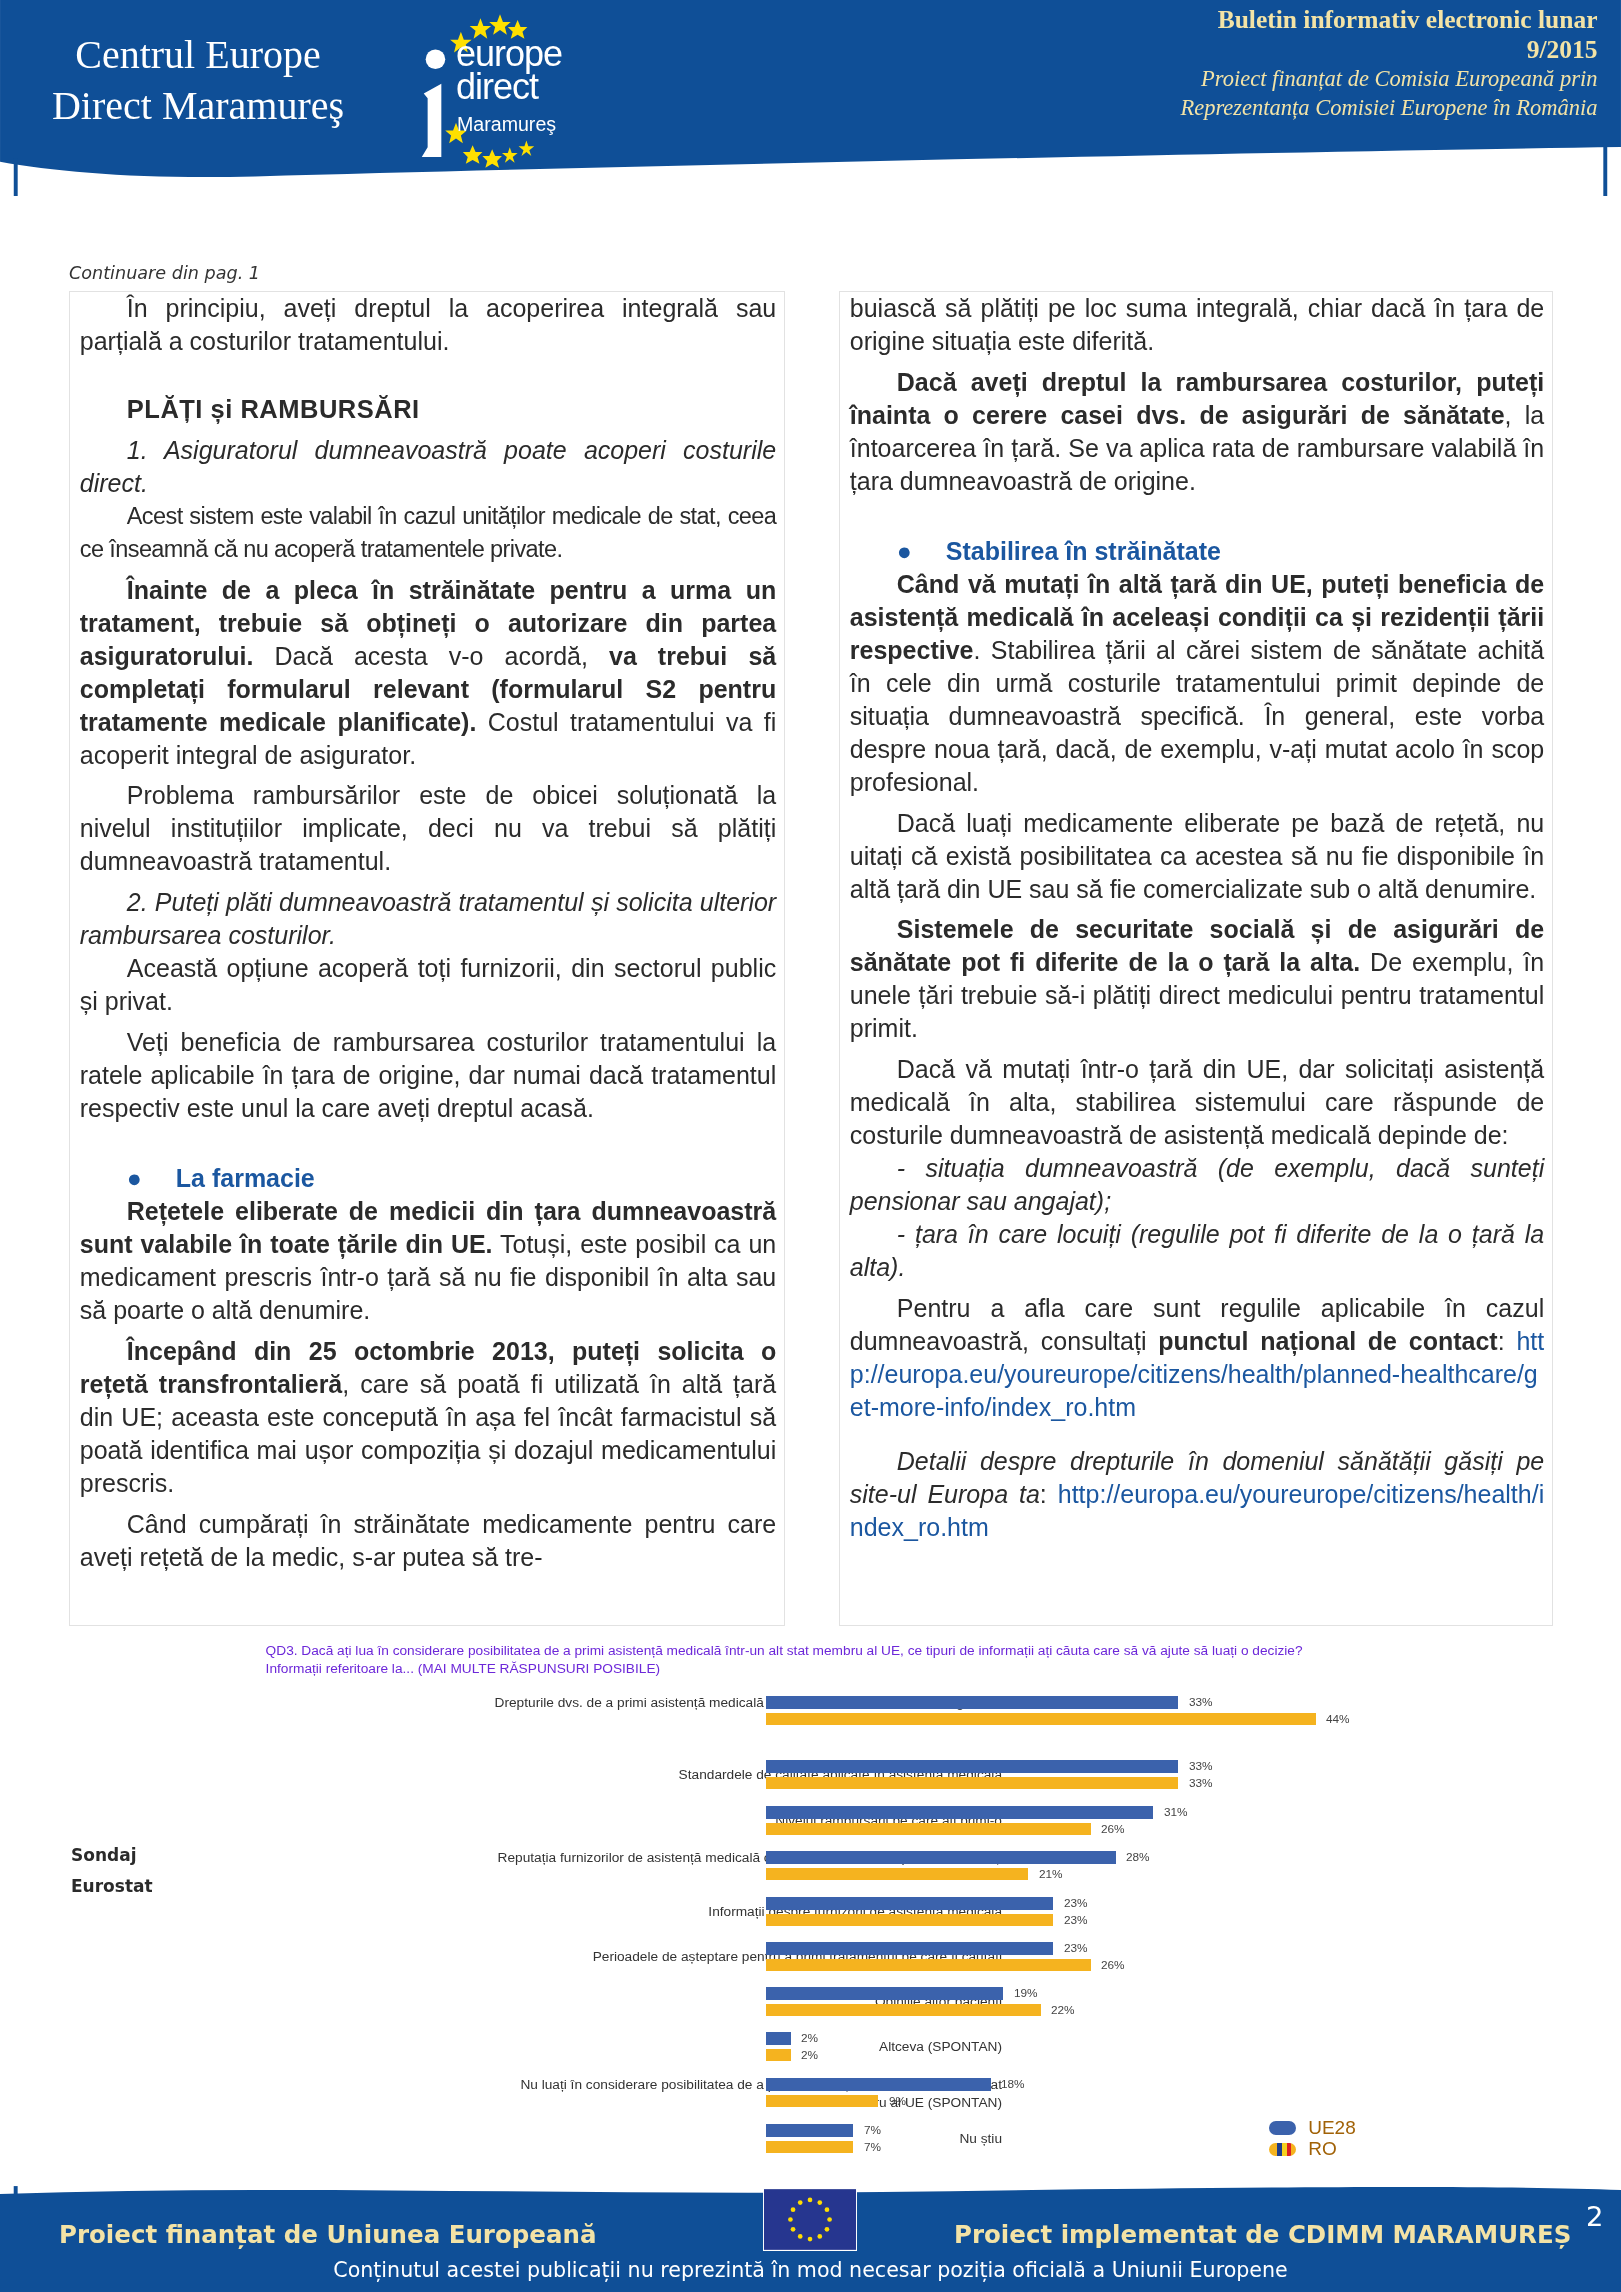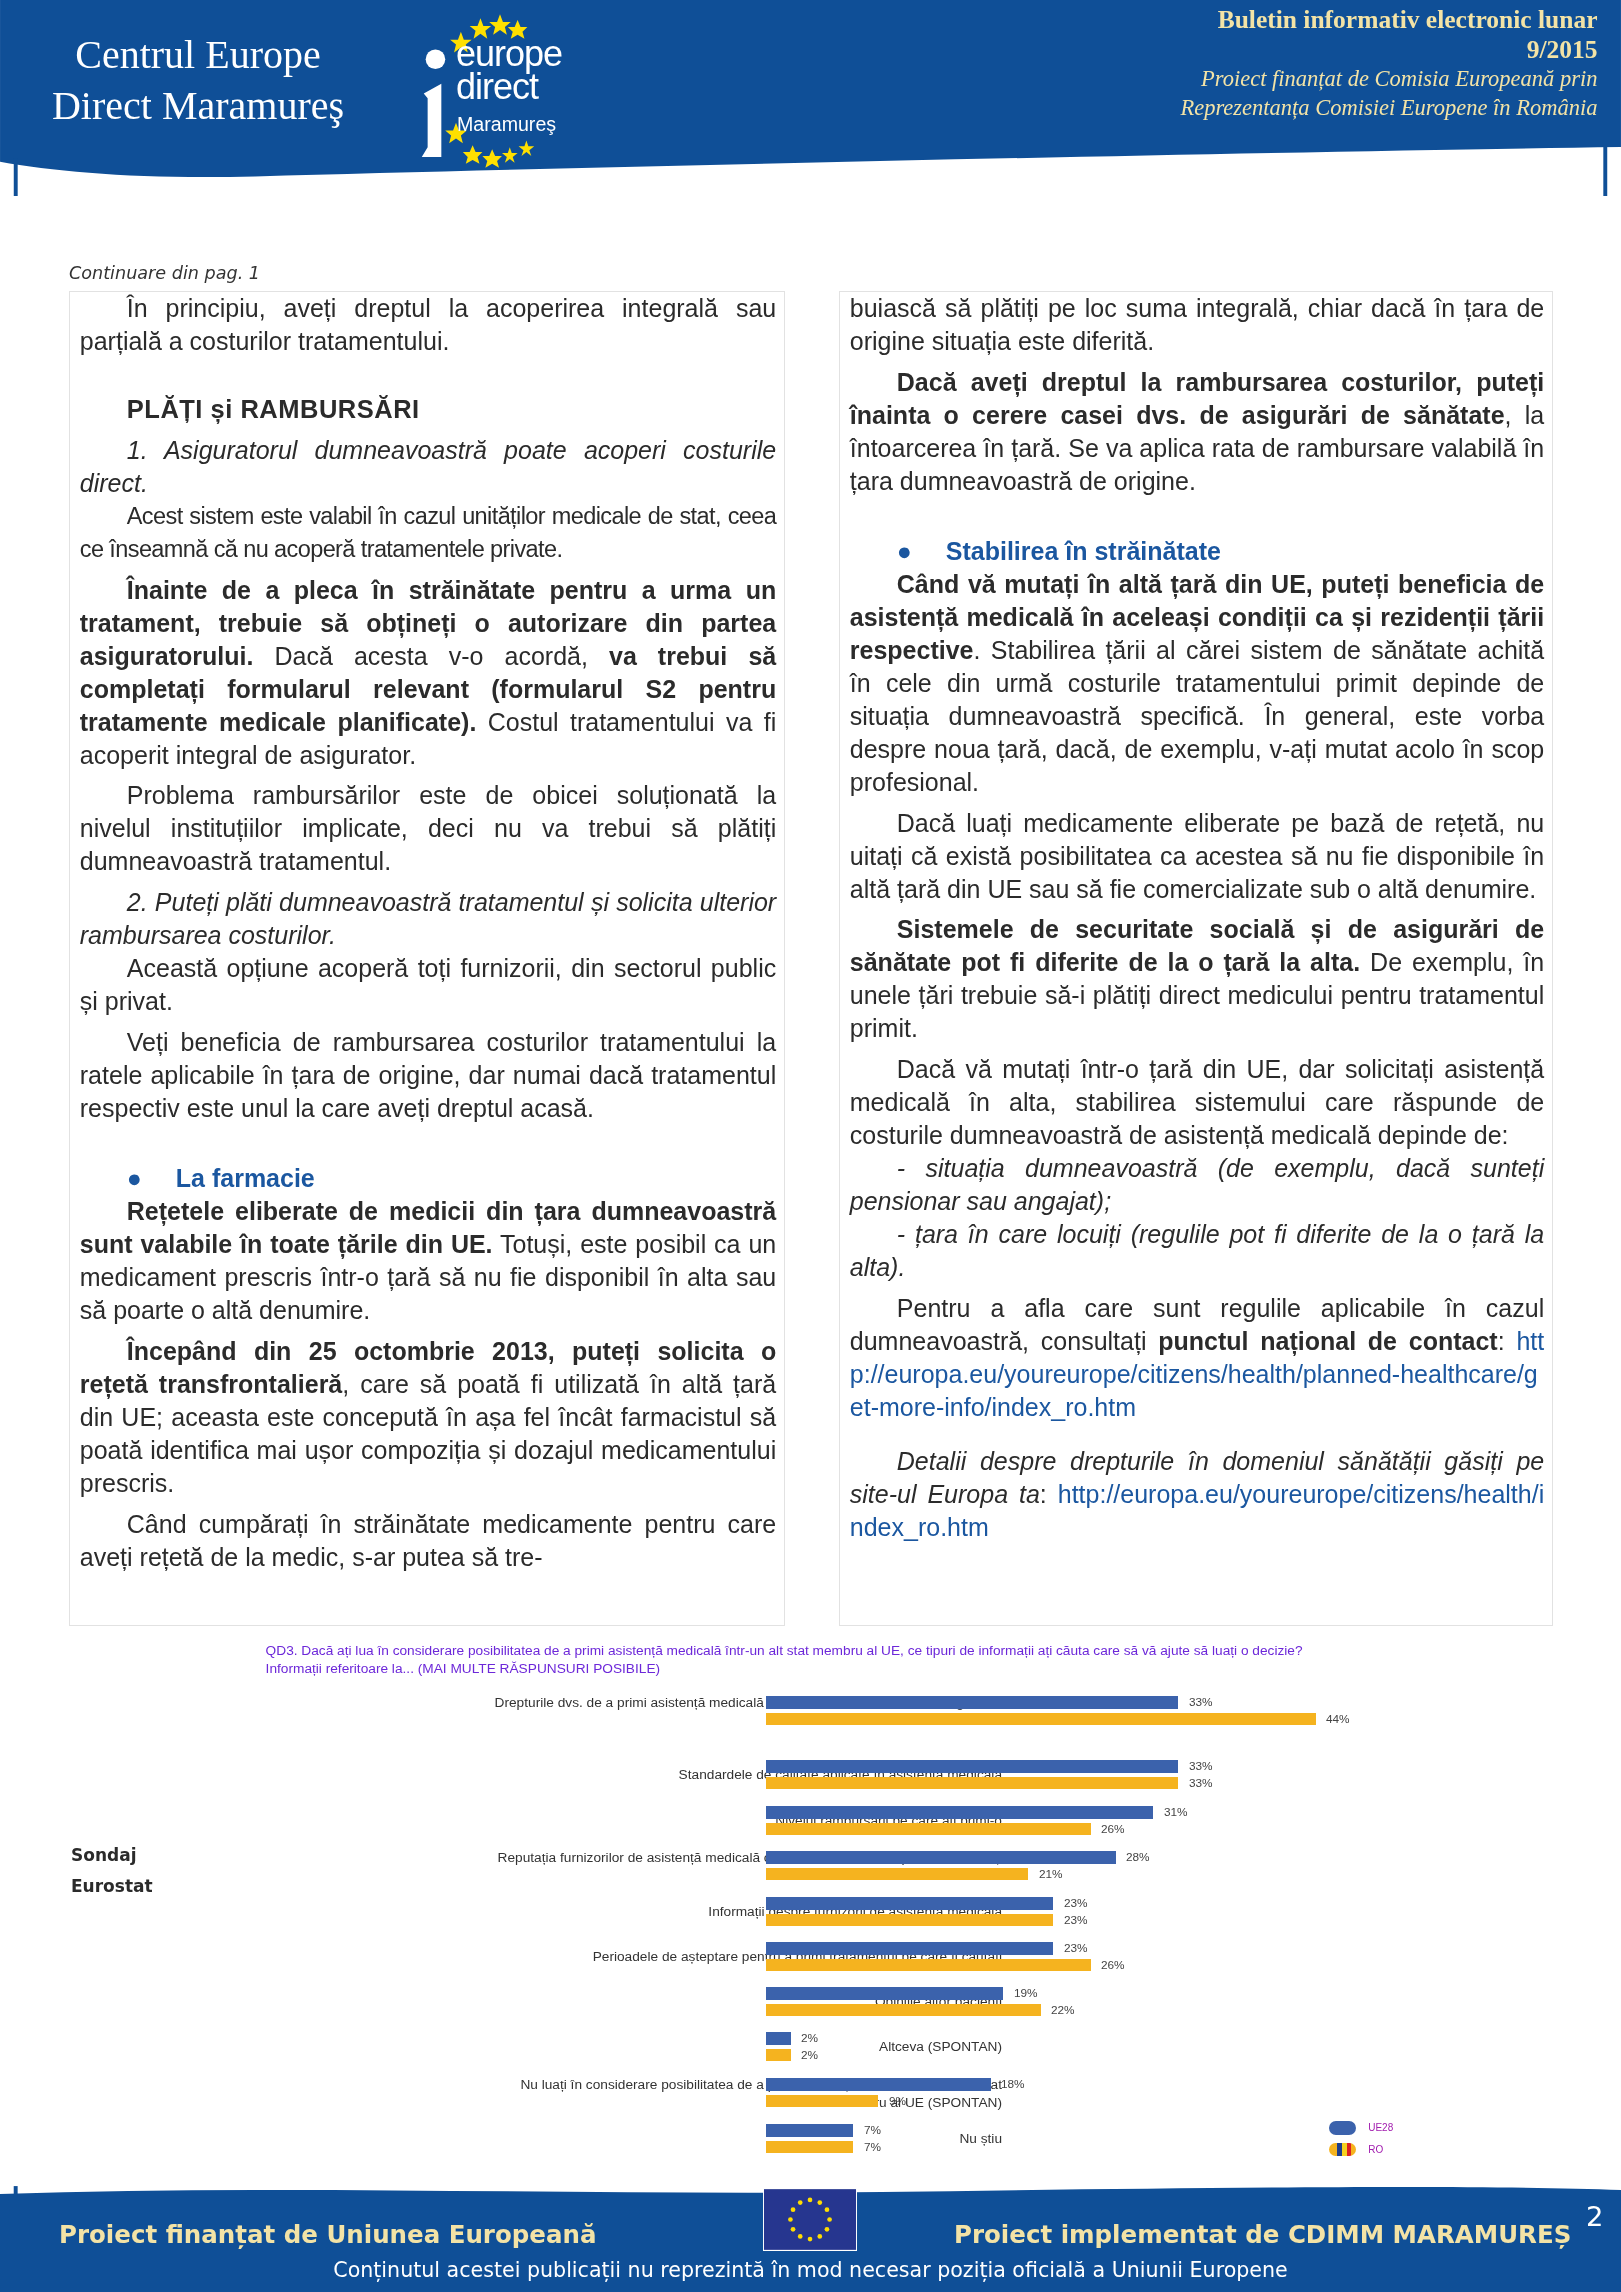--- a/index.html
+++ b/index.html
@@ -36,21 +36,21 @@
 
   
   .chart { position: absolute; left: 245px; top: 1637px; width: 1127px; height: 529px; }
   .chart .question { position: absolute; left: 20.6px; top: 4.9px; width: 1078px; font-family: "Liberation Sans", sans-serif; font-size: 13.7px; line-height: 18px; color: #6d28d9; }
   .chart .row { position: absolute; left: 0; width: 1127px; }
   .chart .label { position: absolute; right: 370px; width: 529px; text-align: right; font-family: "Liberation Sans", sans-serif; font-size: 13.7px; line-height: 17.6px; color: #333; }
   .chart .bar { position: absolute; left: 521px; height: 12.7px; }
   .chart .bar.eu { background: #3b62ac; }
   .chart .bar.ro { background: #f5b31f; }
   .chart .val { position: absolute; font-family: "Liberation Sans", sans-serif; font-size: 11.8px; color: #444; }
-  .legend { position: absolute; left: 1084px; top: 480px; font-family: "Liberation Sans", sans-serif; font-size: 10px; color: #a21caf; }
+  .legend { position: absolute; left: 1024px; top: 480px; font-family: "Liberation Sans", sans-serif; font-size: 19px; color: #a16207; }
   .legend .item { display: flex; align-items: center; height: 21.6px; }
   .legend .sw { width: 27.4px; height: 13.7px; margin-right: 11.8px; border-radius: 6.9px; }
 
   .sondaj { position: absolute; left: 71px; top: 1840px; font-family: "DejaVu Sans", sans-serif; font-weight: bold; font-size: 17px; line-height: 31px; color: #2b2b2b; }
 
   
   .footer { position: absolute; left: 0; top: 2186px; width: 1621px; height: 107px; }
   .footer svg.bg { position: absolute; left: 0; top: 0; }
   .foot-left { position: absolute; left: 59px; top: 34px; color: #f3e3a6; font-family: "DejaVu Sans", sans-serif; font-weight: bold; font-size: 24.5px; }
   .foot-right { position: absolute; left: 954px; top: 34px; color: #f3e3a6; font-family: "DejaVu Sans", sans-serif; font-weight: bold; font-size: 24.5px; }

